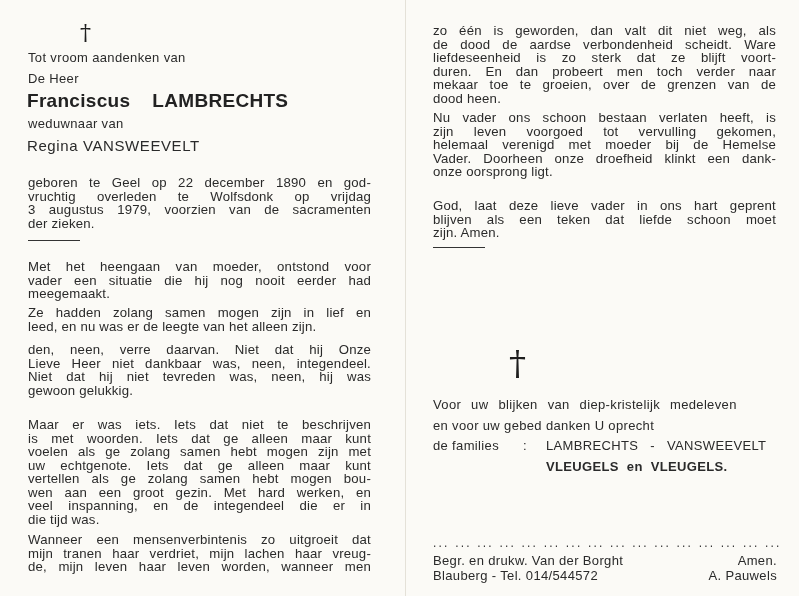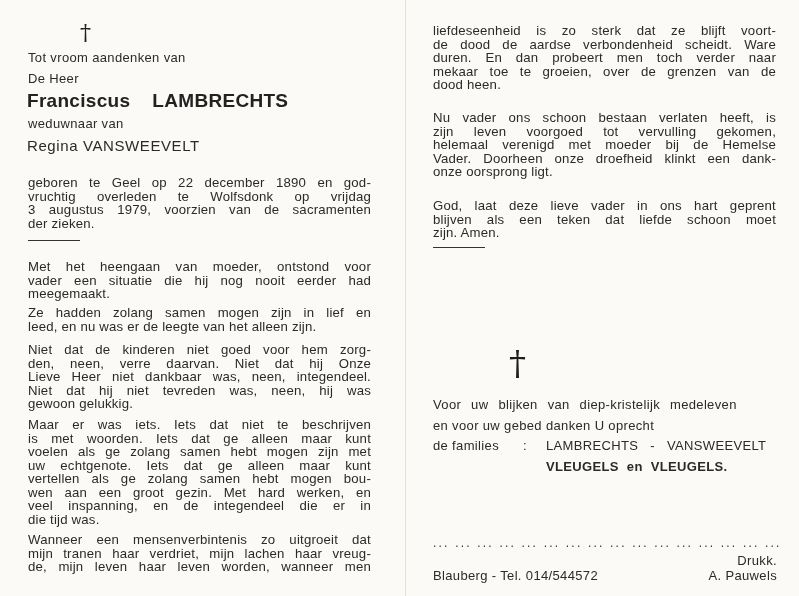--- a/index.html
+++ b/index.html
@@ -60,21 +60,20 @@
   <div class="para" style="left:28px;top:260px;width:343px;">
     <div>Met het heengaan van moeder, ontstond voor</div>
     <div>vader een situatie die hij nog nooit eerder had</div>
     <div class="last">meegemaakt.</div>
   </div>
   <div class="para" style="left:28px;top:306px;width:343px;">
     <div>Ze hadden zolang samen mogen zijn in lief en</div>
     <div class="last">leed, en nu was er de leegte van het alleen zijn.</div>
   </div>
   <div class="para" style="left:28px;top:343px;width:343px;">
-    <div>Niet dat de kinderen niet goed voor hem zorg-</div>
     <div>den, neen, verre daarvan. Niet dat hij Onze</div>
     <div>Lieve Heer niet dankbaar was, neen, integendeel.</div>
     <div>Niet dat hij niet tevreden was, neen, hij was</div>
     <div class="last">gewoon gelukkig.</div>
   </div>
   <div class="para" style="left:28px;top:418px;width:343px;">
     <div>Maar er was iets. Iets dat niet te beschrijven</div>
     <div>is met woorden. Iets dat ge alleen maar kunt</div>
     <div>voelen als ge zolang samen hebt mogen zijn met</div>
     <div>uw echtgenote. Iets dat ge alleen maar kunt</div>
@@ -85,22 +84,23 @@
   </div>
   <div class="para" style="left:28px;top:533px;width:343px;">
     <div>Wanneer een mensenverbintenis zo uitgroeit dat</div>
     <div>mijn tranen haar verdriet, mijn lachen haar vreug-</div>
     <div>de, mijn leven haar leven worden, wanneer men</div>
   </div>
 </div>
 
 <div class="panel right">
   <div class="para" style="left:28px;top:24px;width:343px;">
+    <div>zo één is geworden, dan valt dit niet weg, als</div>
+    <div>de dood de aardse verbondenheid scheidt. Ware</div>
     <div>liefdeseenheid is zo sterk dat ze blijft voort-</div>
-    <div>de dood de aardse verbondenheid scheidt. Ware</div>
     <div>duren. En dan probeert men toch verder naar</div>
     <div>mekaar toe te groeien, over de grenzen van de</div>
     <div class="last">dood heen.</div>
   </div>
   <div class="para" style="left:28px;top:111px;width:343px;">
     <div>Nu vader ons schoon bestaan verlaten heeft, is</div>
     <div>zijn leven voorgoed tot vervulling gekomen,</div>
     <div>helemaal verenigd met moeder bij de Hemelse</div>
     <div>Vader. Doorheen onze droefheid klinkt een dank-</div>
     <div class="last">onze oorsprong ligt.</div>
@@ -118,16 +118,17 @@
   <div class="abs t" style="left:28px;top:397px;word-spacing:6px;">Voor uw blijken van diep-kristelijk medeleven</div>
   <div class="abs t" style="left:28px;top:438px;">
     <span>de families</span>
     <span style="display:inline-block;width:16px;"></span>
     <span>:</span>
   </div>
   <div class="abs t" style="left:141px;top:438px;word-spacing:8px;">LAMBRECHTS - VANSWEEVELT</div>
   <div class="abs t" style="left:141px;top:459px;word-spacing:4px;font-weight:bold;">VLEUGELS en VLEUGELS.</div>
 
   <div class="abs dots" style="left:28px;top:536px;">... ... ... ... ... ... ... ... ... ... ... ... ... ... ... ...</div>
+  <div class="abs t" style="left:28px;top:553px;">Begr. en drukw. Van der Borght</div>
   <div class="abs t" style="left:28px;top:568px;text-align:right;">Blauberg - Tel. 014/544572</div>
-  <div class="abs t" style="right:22px;top:553px;">Drukk.</div>
+  <div class="abs t" style="right:22px;top:553px;">Amen.</div>
   <div class="abs t" style="right:22px;top:568px;">A. Pauwels</div>
 </div>
 
 </body></html>

